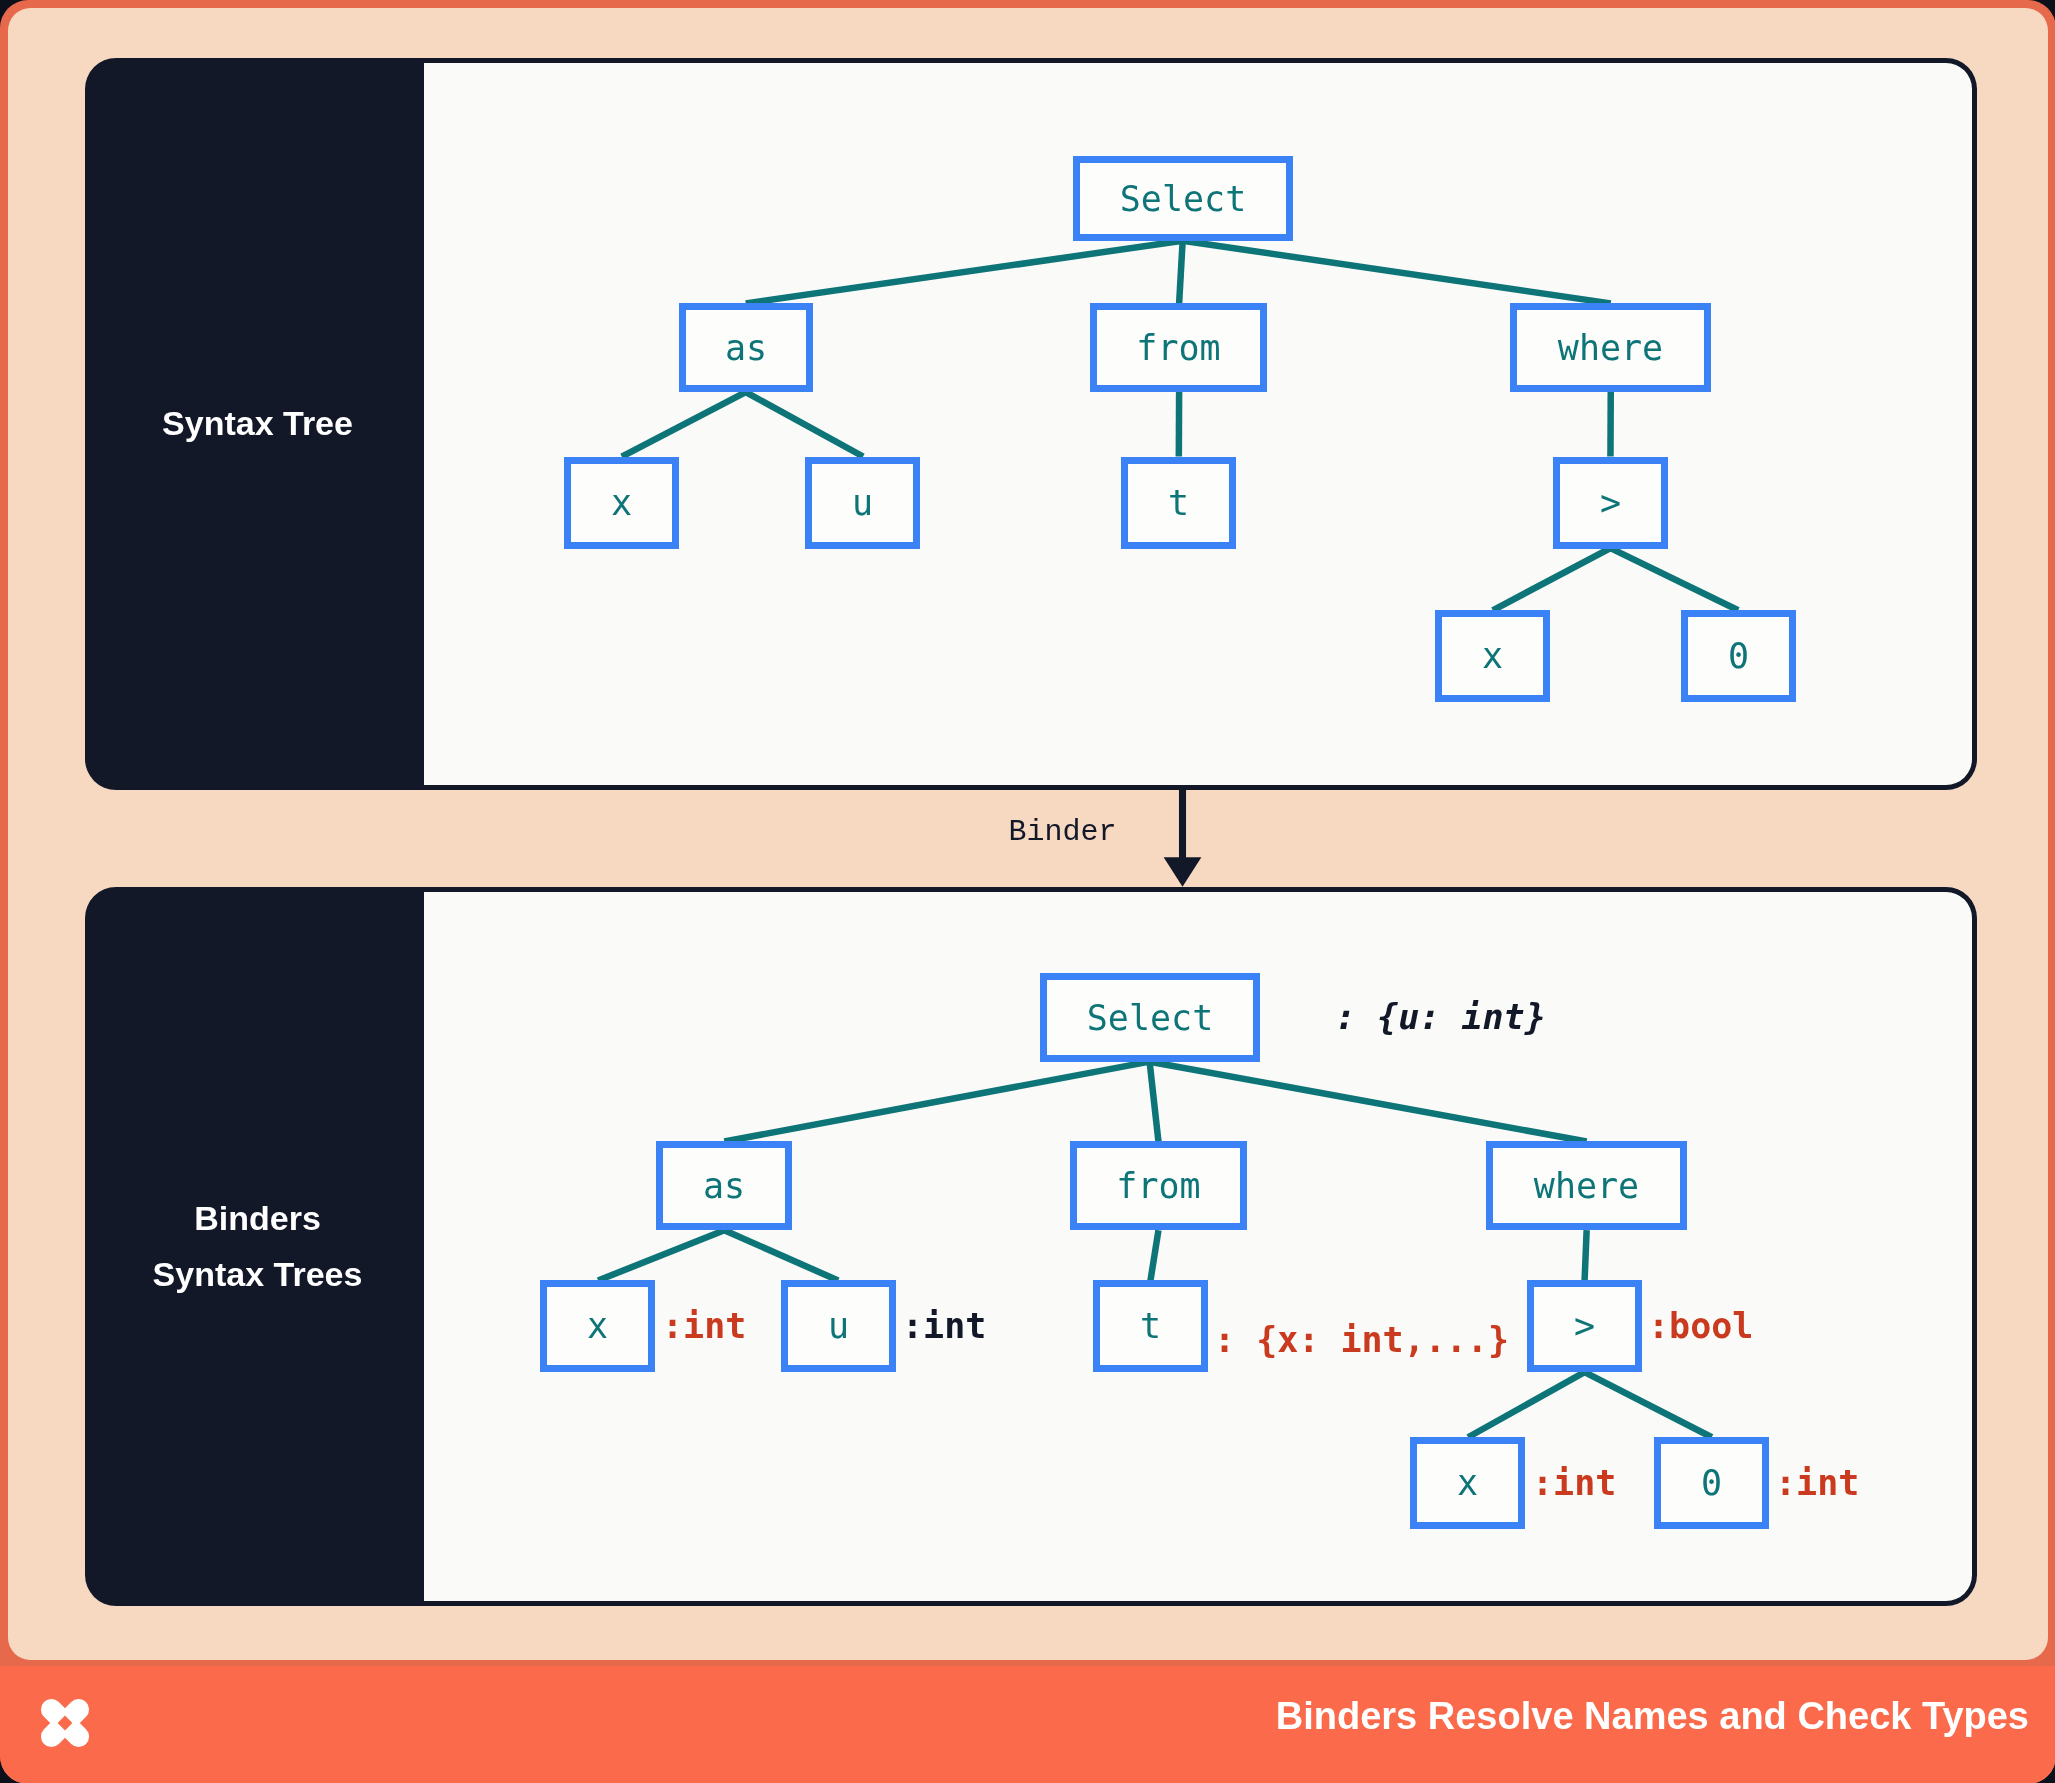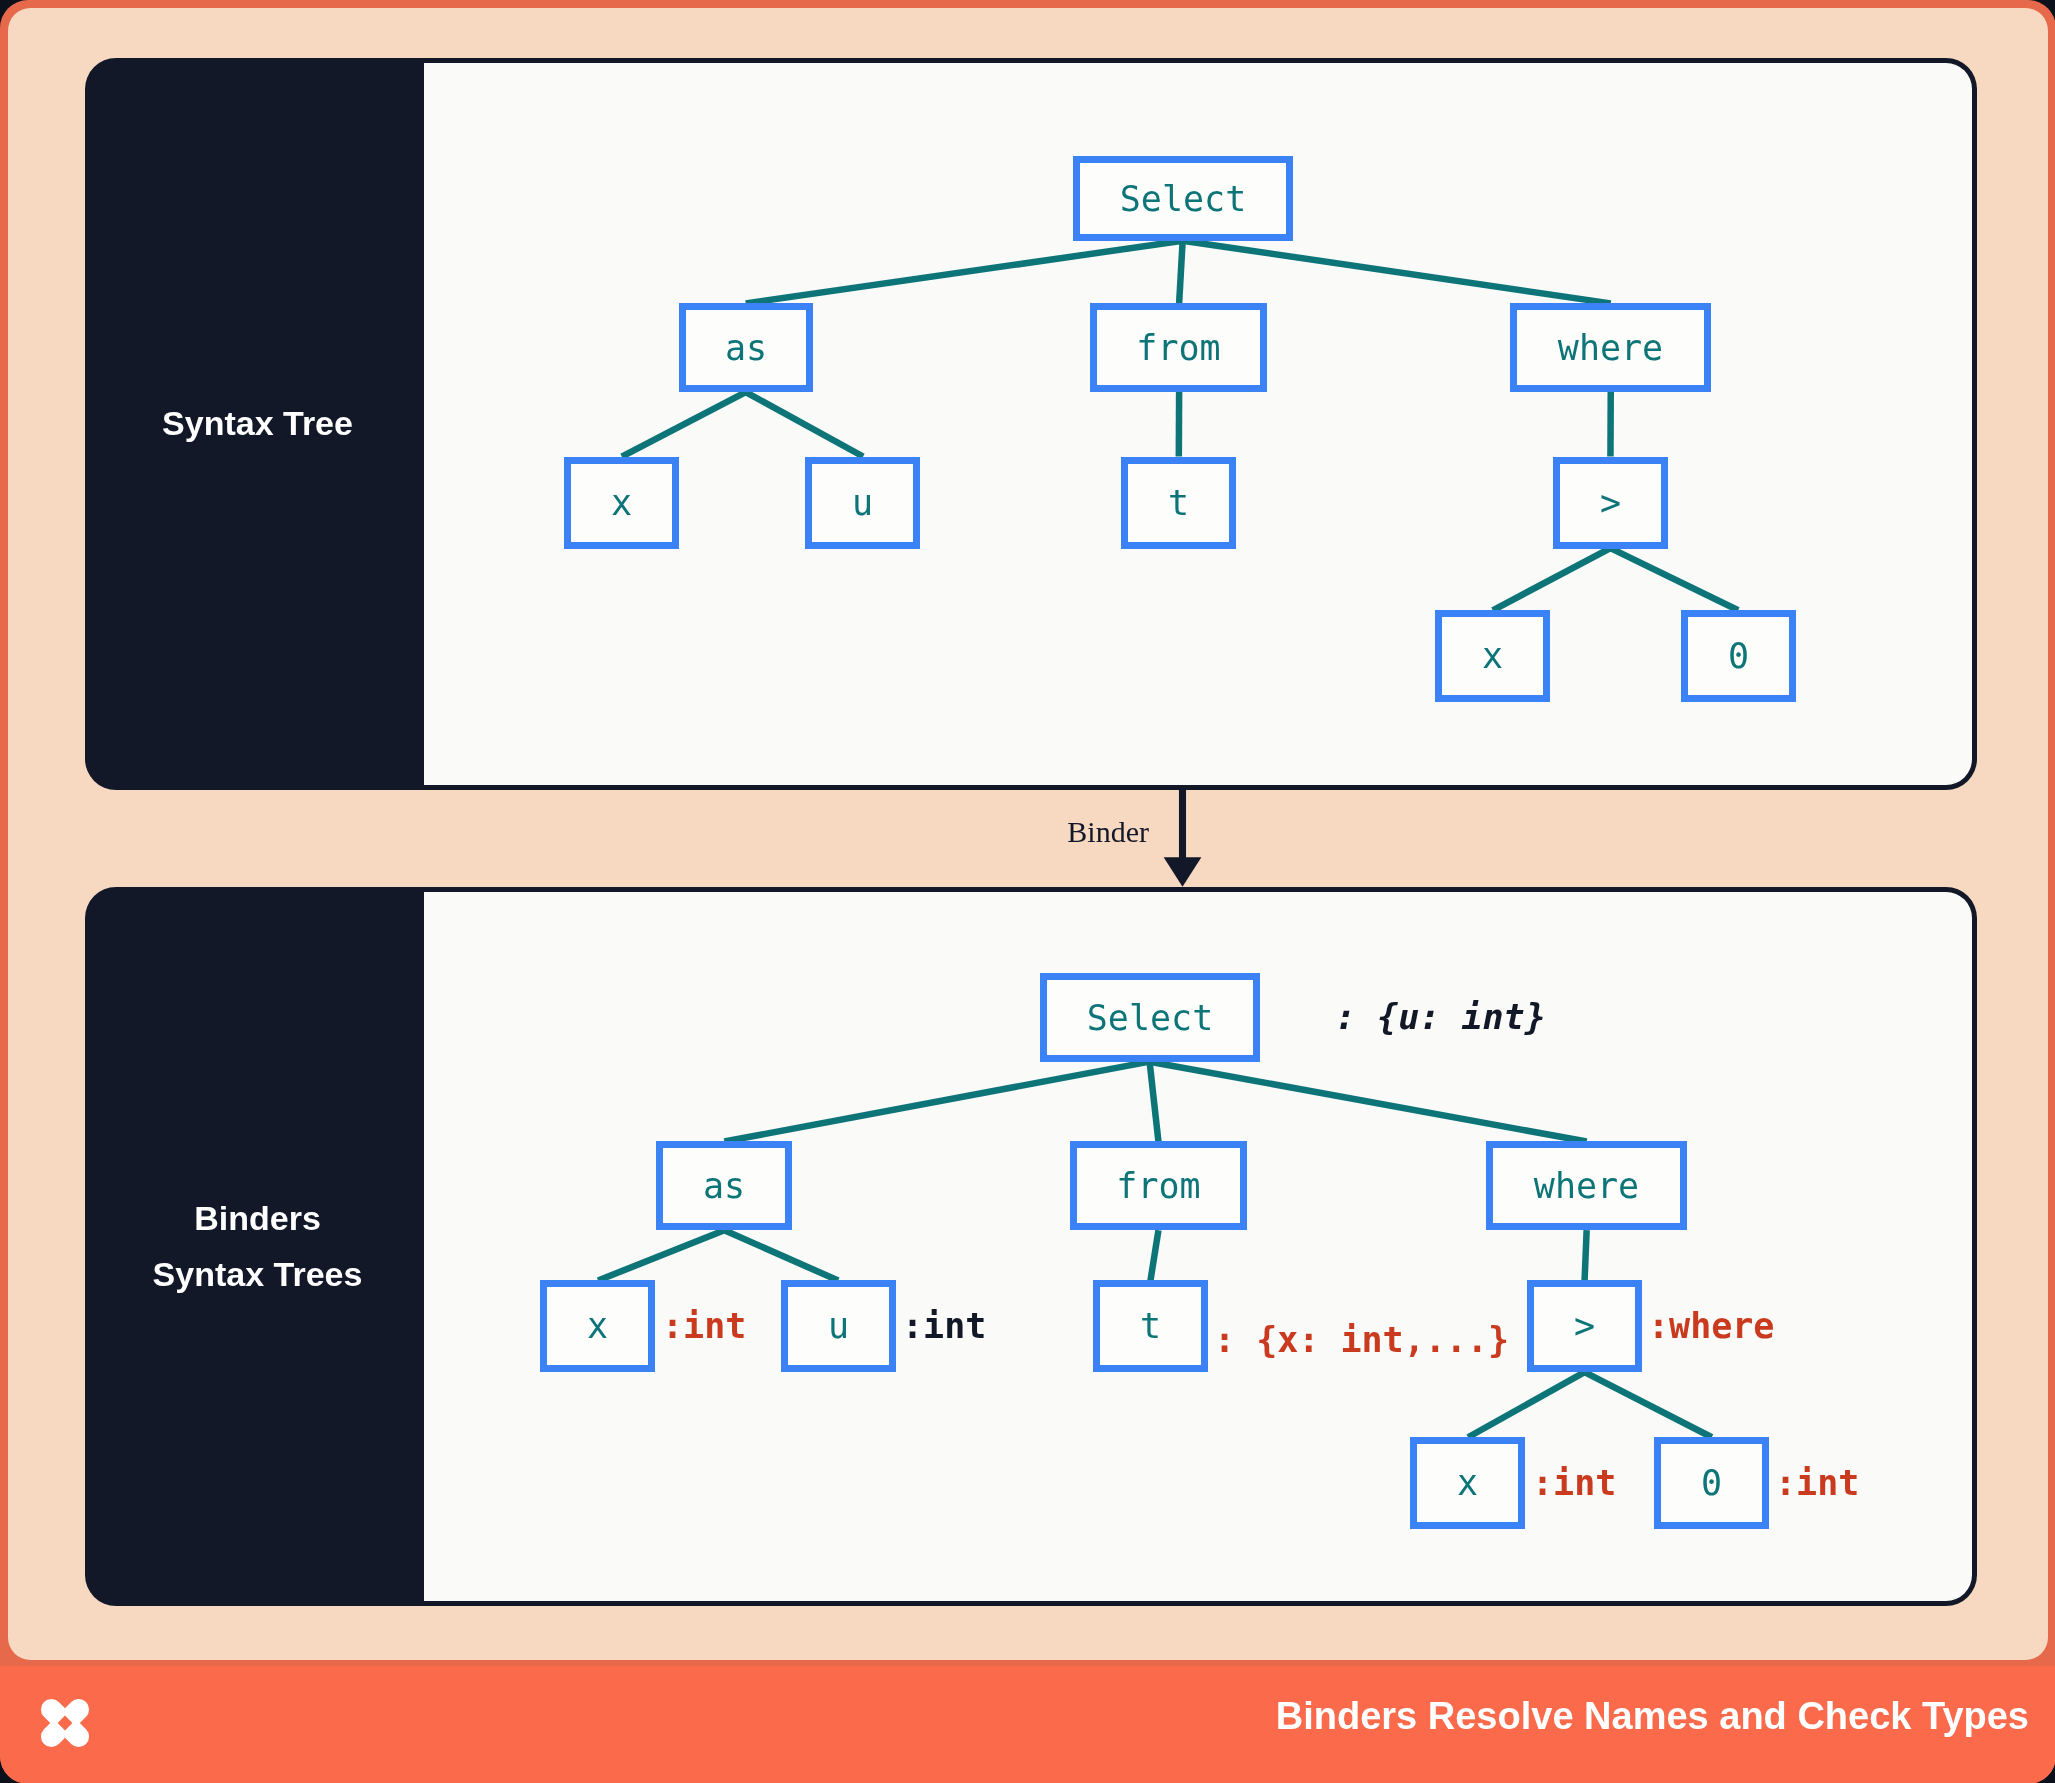--- a/index.html
+++ b/index.html
@@ -48,21 +48,21 @@
   }
   .ann {
     position:absolute; transform:translateY(-50%);
     font-family:"DejaVu Sans Mono", monospace; font-weight:bold; font-size:35px;
     white-space:pre; line-height:1;
   }
   .ann.red  { color:#C93A1E; }
   .ann.dark { color:#131828; }
   .binder-label {
     position:absolute; left:976px; top:815px; width:173px;
-    text-align:right; font-family:Liberation Serif, serif;
+    text-align:center; font-family:Liberation Mono, monospace;
     font-size:30px; color:#131828;
   }
   .binder-arrow {
     position:absolute; left:1147px; top:789px; width:71px; height:99px;
   }
   .logo {
     position:absolute; left:32px; top:1690px; width:66px; height:66px;
   }
   .footer-title {
     position:absolute; right:27px; top:1697px;
@@ -132,21 +132,21 @@
       <div class="node" style="left: 571px; top: 254px; width: 136px; height: 89px;">as</div>
       <div class="node" style="left: 985px; top: 254px; width: 177px; height: 89px;">from</div>
       <div class="node" style="left: 1401px; top: 254px; width: 201px; height: 89px;">where</div>
       <div class="node" style="left: 455px; top: 393px; width: 115px; height: 92px;">x</div>
       <div class="ann red" style="left: 577px; top: 439px;">:int</div>
       <div class="node" style="left: 696px; top: 393px; width: 115px; height: 92px;">u</div>
       <div class="ann dark" style="left: 817px; top: 439px;">:int</div>
       <div class="node" style="left: 1008px; top: 393px; width: 115px; height: 92px;">t</div>
       <div class="ann red" style="left: 1129px; top: 453px;">: {x: int,...}</div>
       <div class="node" style="left: 1442px; top: 393px; width: 115px; height: 92px;">&gt;</div>
-      <div class="ann red" style="left: 1563px; top: 439px;">:where</div>
+      <div class="ann red" style="left: 1563px; top: 439px;">:bool</div>
       <div class="node" style="left: 1325px; top: 550px; width: 115px; height: 92px;">x</div>
       <div class="ann red" style="left: 1447px; top: 596px;">:int</div>
       <div class="node" style="left: 1569px; top: 550px; width: 115px; height: 92px;">0</div>
       <div class="ann red" style="left: 1690px; top: 596px;">:int</div>
     </section>
 
   <svg class="logo" viewBox="0 0 120 120">
     <g fill="#FFFFFF">
       <rect x="6" y="41" width="108" height="38" rx="19" transform="rotate(45 60 60)"></rect>
       <rect x="6" y="41" width="108" height="38" rx="19" transform="rotate(-45 60 60)"></rect>

